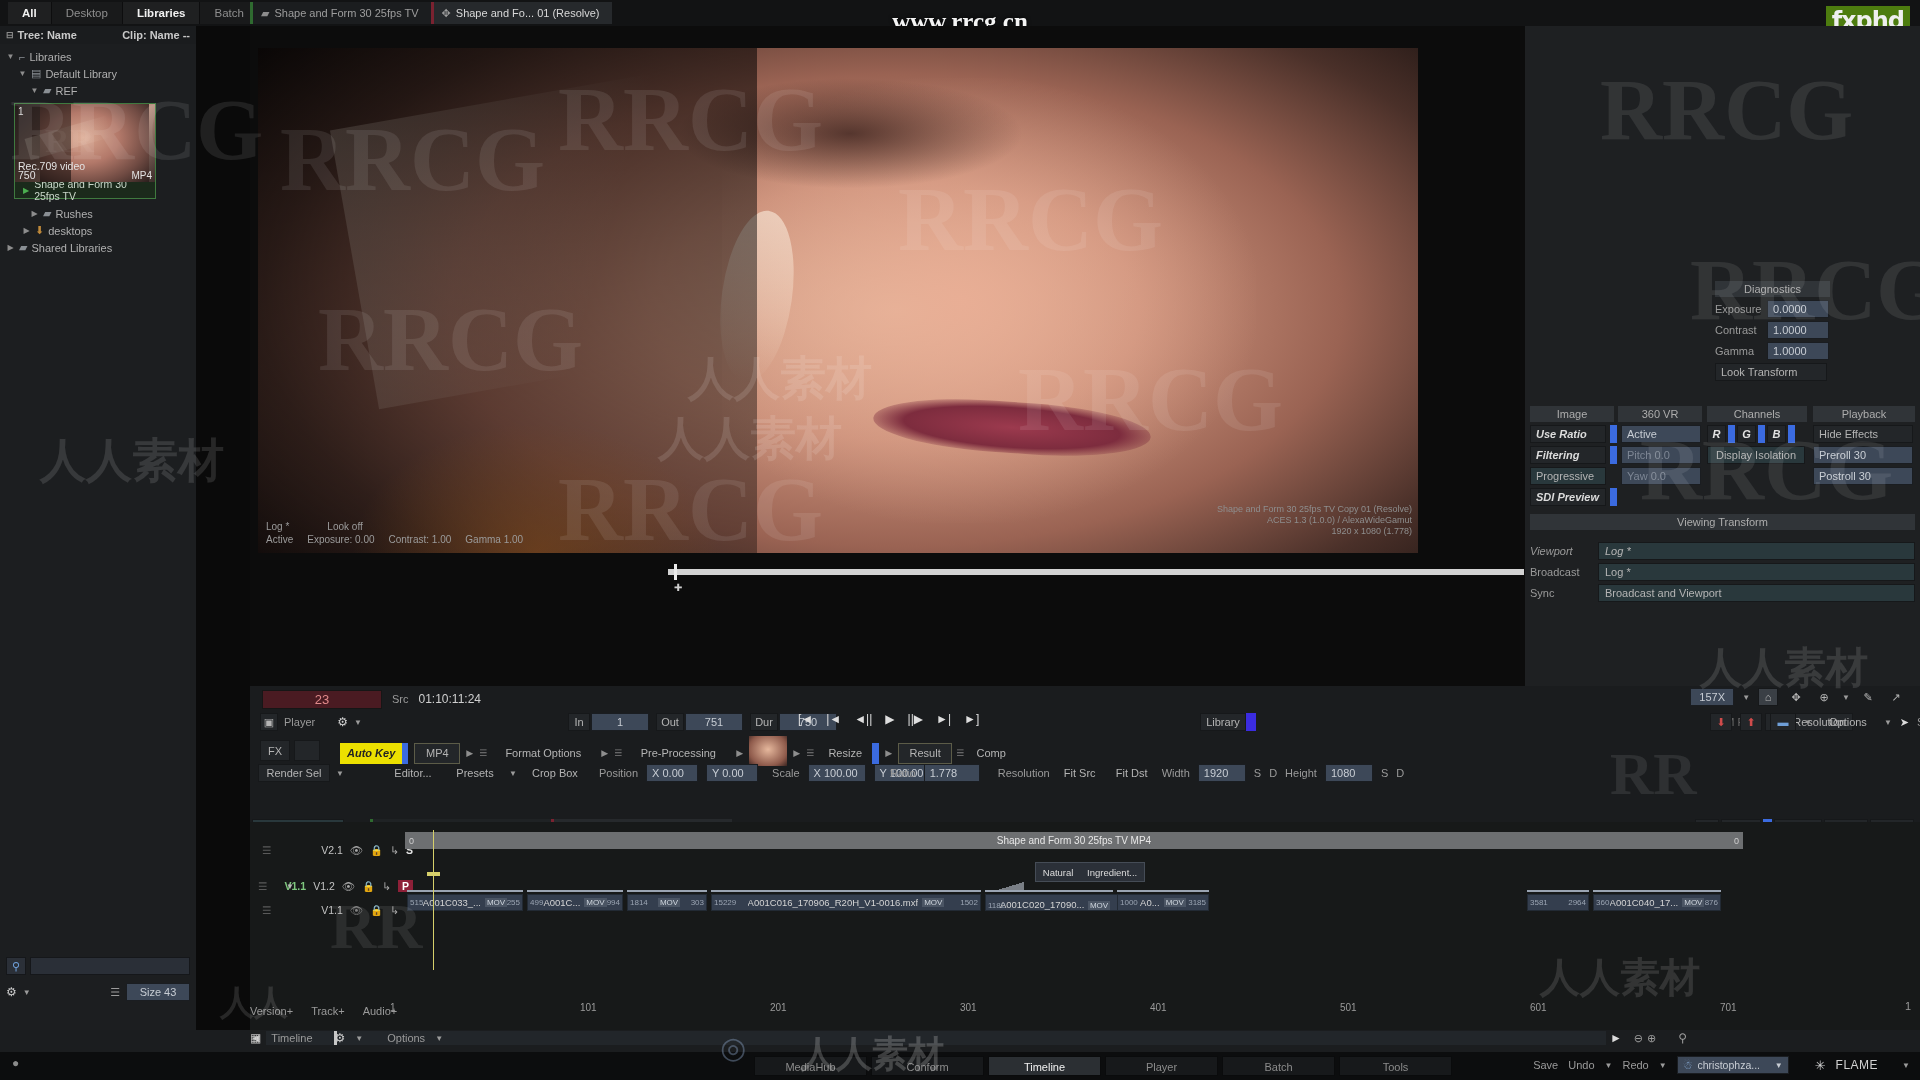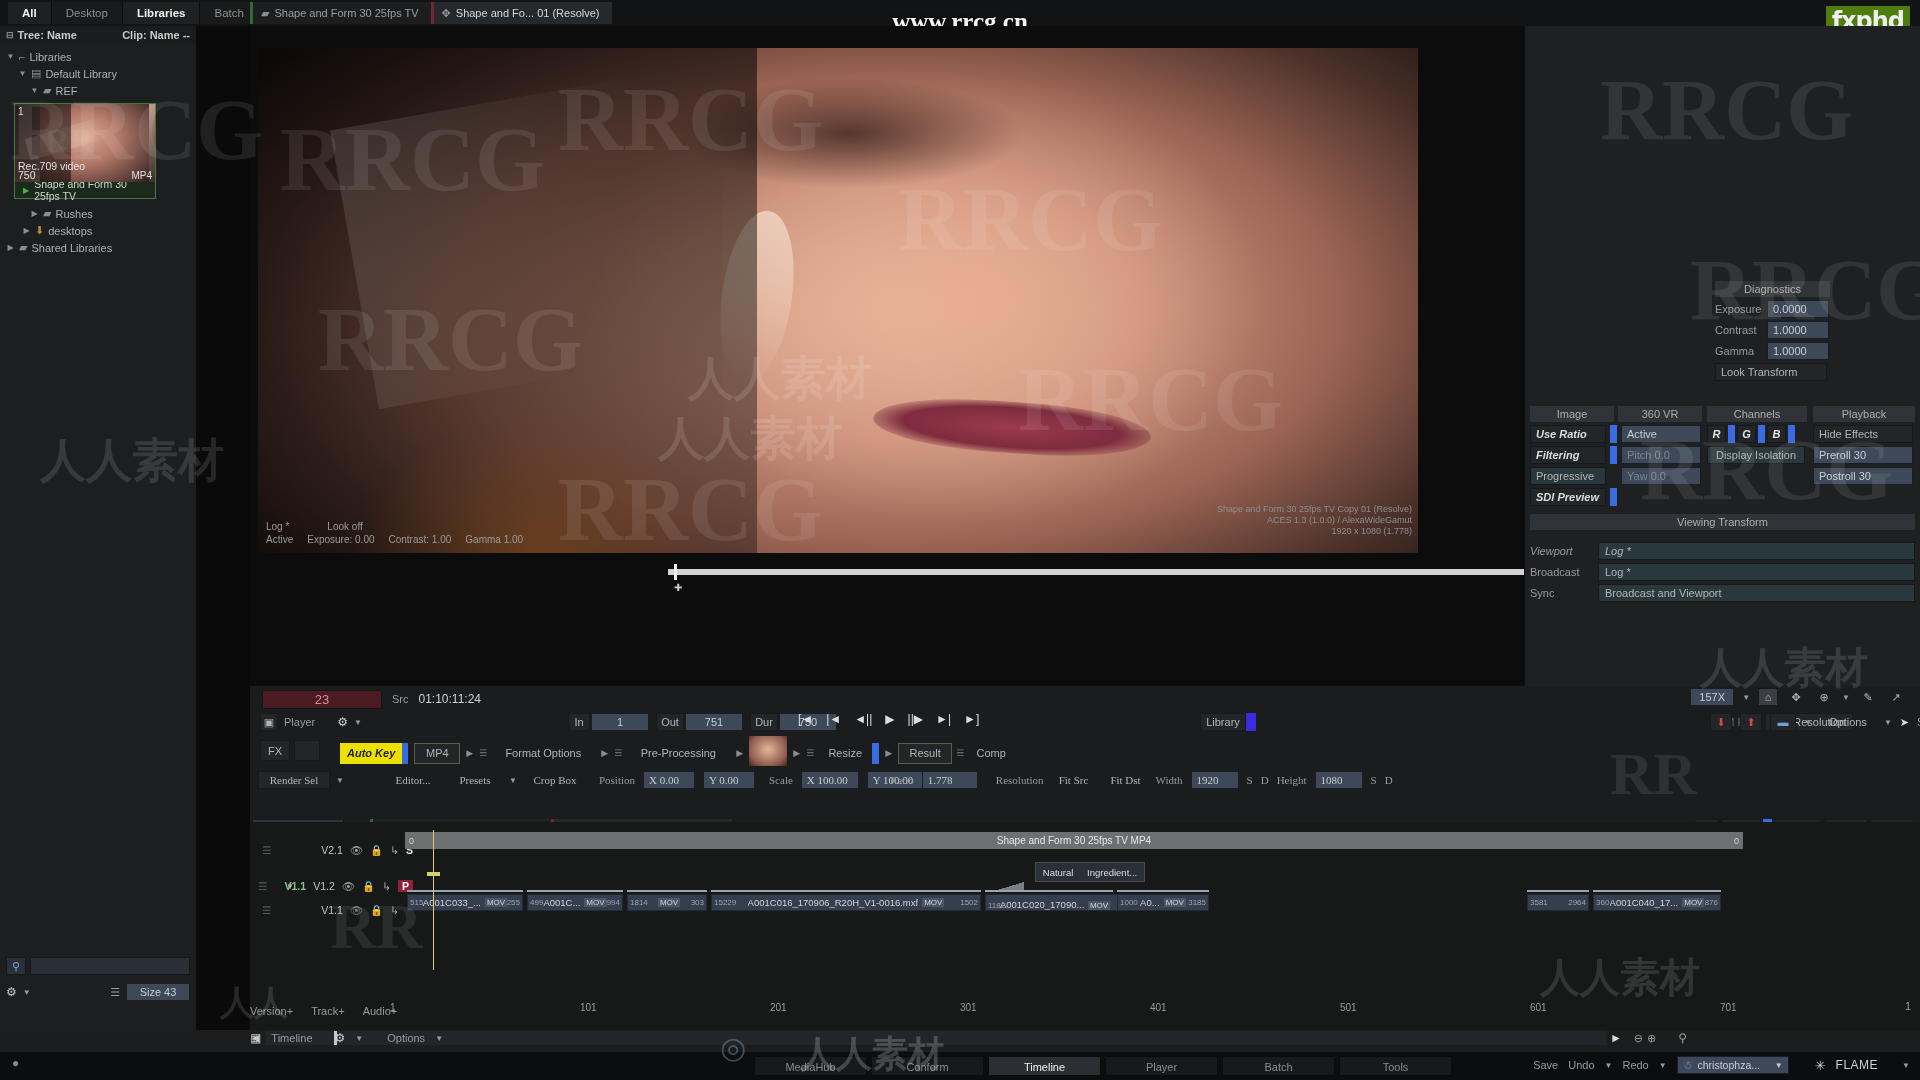--- a/index.html
+++ b/index.html
@@ -422,21 +422,21 @@
         <span style="color:#7d7d7d;font-size:9px;margin-right:4px;">☰</span>
         <div class="btn dark" style="width:54px;height:21px;background:transparent;border:none;">Resize</div>
         <div style="width:7px;height:21px;background:#3b6be0;"></div>
         <span style="color:#8e8e8e;margin:0 6px;font-size:9px;">▶</span>
         <div class="btn dark" style="width:54px;height:21px;border:1px solid #5c5c48;">Result</div>
         <span style="color:#7d7d7d;font-size:9px;margin:0 4px;">☰</span>
         <div class="btn dark" style="width:46px;height:21px;background:transparent;border:none;">Comp</div>
       </div>
     </div>
 
-    <div style="position:absolute;left:0;top:82px;width:1670px;height:26px;font-family:Liberation Serif, serif;">
+    <div style="position:absolute;left:0;top:75px;width:1670px;height:26px;">
       <div style="position:absolute;left:8px;top:3px;display:flex;align-items:center;gap:6px;">
         <div class="btn dark" style="width:72px;">Render Sel</div>
         <span style="font-size:8px;color:#9b9b9b;">▼</span>
       </div>
       <div style="position:absolute;left:135px;top:3px;display:flex;align-items:center;gap:8px;">
         <div class="btn dark" style="width:56px;background:transparent;border:none;">Editor...</div>
         <div class="btn dark" style="width:52px;background:transparent;border:none;">Presets</div>
         <span style="font-size:8px;color:#9b9b9b;">▼</span>
         <div class="btn dark" style="width:60px;background:transparent;border:none;">Crop Box</div>
         <span class="lbl" style="margin-left:6px;">Position</span>

